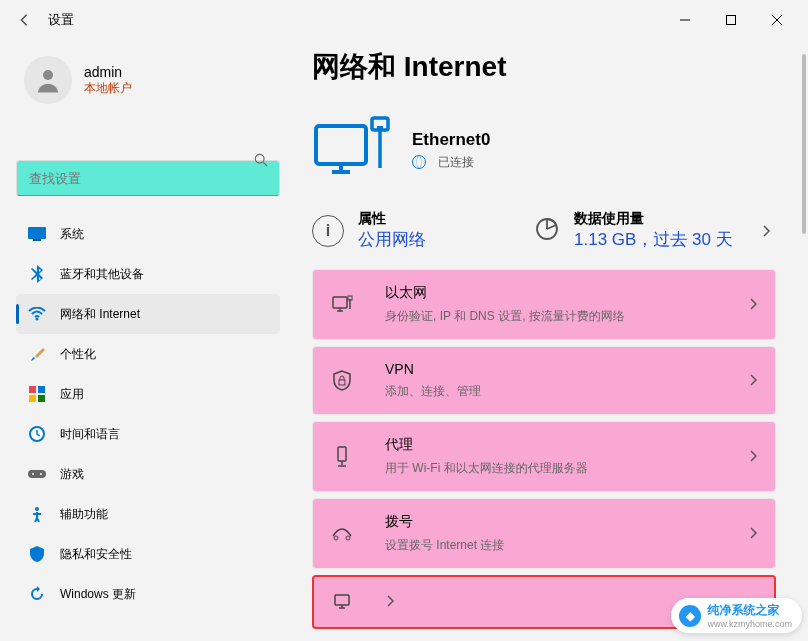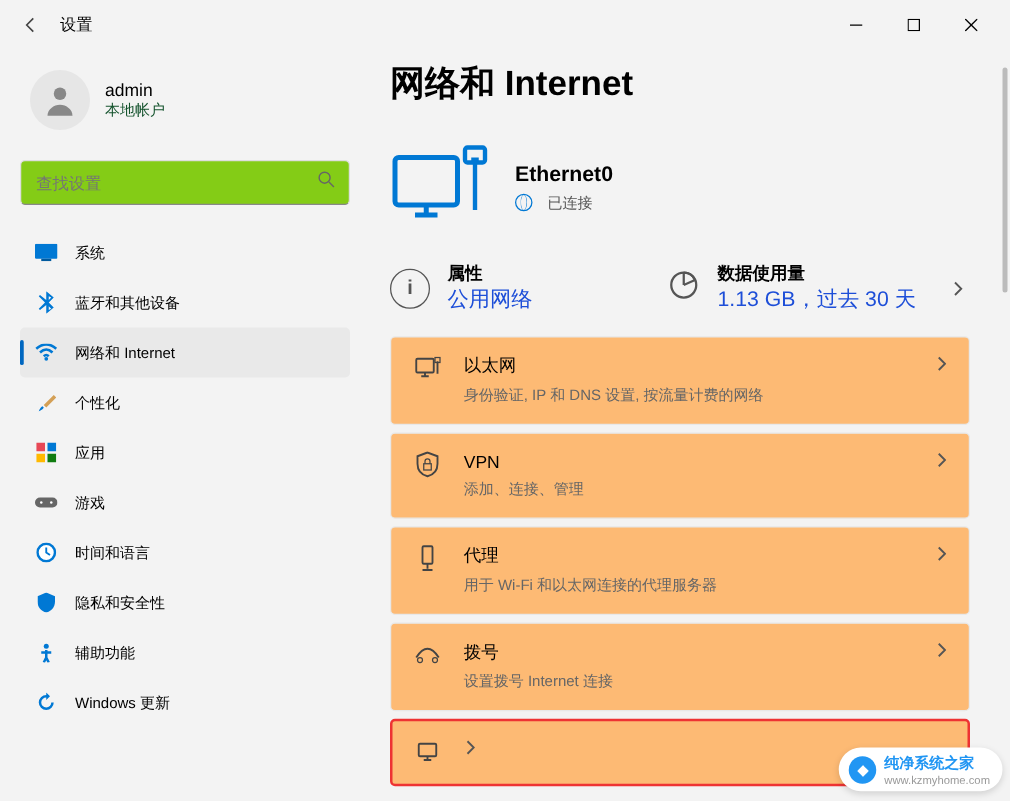--- a/index.html
+++ b/index.html
@@ -9,44 +9,44 @@
     .back-btn { width: 16px; height: 16px; display: flex; align-items: center; justify-content: center; color: #444; }
     .title { font-size: 13px; color: #000; }
     .window-controls { display: flex; }
     .window-btn { width: 46px; height: 32px; display: flex; align-items: center; justify-content: center; color: #000; }
     .main { display: flex; height: calc(100% - 40px); }
     .sidebar { width: 296px; padding: 8px 16px 0 16px; overflow-y: auto; }
     .user-block { display: flex; align-items: center; gap: 12px; padding: 8px 0 24px 8px; }
     .avatar { width: 48px; height: 48px; border-radius: 50%; background: #e6e6e6; display: flex; align-items: center; justify-content: center; }
     .avatar svg { width: 30px; height: 30px; fill: #888; }
     .user-name { font-size: 14px; color: #000; font-weight: 500; }
-    .user-sub { font-size: 12px; color: #14532d; }
+    .user-sub { font-size: 12px; color: #c2410c; }
     .search { position: relative; margin-bottom: 18px; }
-    .search input { width: 100%; height: 36px; border: 1px solid #ddd; border-bottom: 1px solid #888; border-radius: 4px; padding: 0 40px 0 12px; font-size: 13px; background: #84cc16; outline: none; }
+    .search input { width: 100%; height: 36px; border: 1px solid #ddd; border-bottom: 1px solid #888; border-radius: 4px; padding: 0 40px 0 12px; font-size: 13px; background: #5eead4; outline: none; margin-top: 32px; }
     .search-icon { position: absolute; right: 12px; top: 50%; transform: translateY(-50%); color: #666; }
     .nav { list-style: none; }
     .nav-item { display: flex; align-items: center; gap: 14px; height: 40px; padding: 0 12px; border-radius: 4px; cursor: pointer; font-size: 12px; color: #000; position: relative; }
     .nav-item.active { background: #e9e9e9; }
     .nav-item.active::before { content: ""; position: absolute; left: 0; top: 10px; bottom: 10px; width: 3px; background: #0067c0; border-radius: 2px; }
     .nav-icon { width: 18px; height: 18px; display: flex; align-items: center; justify-content: center; }
     .content { flex: 1; padding: 8px 32px 0 16px; overflow-y: auto; }
     .page-title { font-size: 28px; font-weight: 600; margin-bottom: 24px; color: #000; }
     .hero { display: flex; align-items: center; gap: 20px; margin-bottom: 20px; }
     .hero-icon { width: 80px; height: 80px; display: flex; align-items: center; justify-content: center; }
     .conn-name { font-size: 17px; font-weight: 600; }
     .conn-status { display: flex; align-items: center; gap: 12px; font-size: 12px; color: #555; margin-top: 4px; }
     .globe { width: 14px; height: 14px; border: 1.5px solid #0078d4; border-radius: 50%; position: relative; }
     .globe::after { content: ""; position: absolute; inset: 0; border: 1.5px solid #0078d4; border-top: none; border-bottom: none; border-radius: 50%; transform: scaleX(0.45); }
     .info-row { display: flex; gap: 20px; margin-bottom: 18px; align-items: center; }
     .info-cell { flex: 1; display: flex; align-items: center; gap: 14px; }
     .info-icon-circle { width: 32px; height: 32px; border: 1.5px solid #555; border-radius: 50%; display: flex; align-items: center; justify-content: center; font-size: 16px; color: #555; font-weight: 600; }
     .chev-wrap { width: 20px; display: flex; align-items: center; justify-content: center; color: #555; }
     .info-title { font-size: 14px; font-weight: 600; }
     .info-sub { font-size: 17px; color: #1d4ed8; }
-    .card { background: #fdba74; border: 1px solid #e8e8e8; border-radius: 4px; margin-bottom: 6px; padding: 14px 18px; display: flex; align-items: flex-start; gap: 18px; cursor: pointer; }
+    .card { background: #f9a8d4; border: 1px solid #e8e8e8; border-radius: 4px; margin-bottom: 6px; padding: 14px 18px; display: flex; align-items: center; gap: 32px; cursor: pointer; }
     .card-icon { width: 22px; height: 22px; display: flex; align-items: center; justify-content: center; color: #444; }
     .card-body { flex: 1; }
     .card-title { font-size: 14px; color: #000; }
     .card-sub { font-size: 12px; color: #666; margin-top: 6px; }
     .card-chev { color: #555; }
     .card.highlight { border: 2px solid #e33; }
     .watermark { position: absolute; right: 6px; bottom: 8px; display: flex; align-items: center; gap: 6px; background: #fff; border-radius: 20px; padding: 4px 10px 4px 8px; box-shadow: 0 2px 6px rgba(0,0,0,0.15); }
     .watermark .logo { width: 22px; height: 22px; background: #2196f3; border-radius: 50%; display: flex; align-items: center; justify-content: center; color: #fff; font-size: 12px; }
     .watermark .wm-title { font-size: 12px; font-weight: 600; color: #2196f3; }
     .watermark .wm-sub { font-size: 9px; color: #999; text-align: center; }
@@ -150,53 +150,53 @@
               <rect x="0" y="0" width="7" height="7" fill="#e74856"></rect>
               <rect x="9" y="0" width="7" height="7" fill="#0078d4"></rect>
               <rect x="0" y="9" width="7" height="7" fill="#ffb900"></rect>
               <rect x="9" y="9" width="7" height="7" fill="#107c10"></rect>
             </svg>
           </span>
           <span>应用</span>
         </li>
         <li class="nav-item">
           <span class="nav-icon">
+            <svg width="16" height="16" viewBox="0 0 16 16">
+              <circle cx="8" cy="8" r="7" stroke="#0078d4" stroke-width="2" fill="#fff"></circle>
+              <path d="M8 4v4l3 2" stroke="#0078d4" stroke-width="1.5" fill="none"></path>
+            </svg>
+          </span>
+          <span>时间和语言</span>
+        </li>
+        <li class="nav-item">
+          <span class="nav-icon">
             <svg width="18" height="12" viewBox="0 0 18 12">
               <rect x="0" y="2" width="18" height="8" rx="4" fill="#666"></rect>
               <circle cx="5" cy="6" r="1" fill="#fff"></circle>
               <circle cx="13" cy="6" r="1" fill="#fff"></circle>
             </svg>
           </span>
           <span>游戏</span>
         </li>
         <li class="nav-item">
           <span class="nav-icon">
             <svg width="16" height="16" viewBox="0 0 16 16">
-              <circle cx="8" cy="8" r="7" stroke="#0078d4" stroke-width="2" fill="#fff"></circle>
-              <path d="M8 4v4l3 2" stroke="#0078d4" stroke-width="1.5" fill="none"></path>
-            </svg>
-          </span>
-          <span>时间和语言</span>
+              <circle cx="8" cy="3" r="2" fill="#0078d4"></circle>
+              <path d="M4 8h8M8 6v6M6 16l2-4 2 4" stroke="#0078d4" stroke-width="2" fill="none"></path>
+            </svg>
+          </span>
+          <span>辅助功能</span>
         </li>
         <li class="nav-item">
           <span class="nav-icon">
             <svg width="14" height="16" viewBox="0 0 14 16">
               <path d="M7 0L0 3v4c0 5 3 8 7 9 4-1 7-4 7-9V3z" fill="#0078d4"></path>
             </svg>
           </span>
           <span>隐私和安全性</span>
-        </li>
-        <li class="nav-item">
-          <span class="nav-icon">
-            <svg width="16" height="16" viewBox="0 0 16 16">
-              <circle cx="8" cy="3" r="2" fill="#0078d4"></circle>
-              <path d="M4 8h8M8 6v6M6 16l2-4 2 4" stroke="#0078d4" stroke-width="2" fill="none"></path>
-            </svg>
-          </span>
-          <span>辅助功能</span>
         </li>
         <li class="nav-item">
           <span class="nav-icon">
             <svg width="16" height="16" viewBox="0 0 16 16">
               <path d="M8 2a6 6 0 1 0 6 6h-2a4 4 0 1 1-4-4v2l3-3-3-3z" fill="#0078d4"></path>
             </svg>
           </span>
           <span>Windows 更新</span>
         </li>
       </ul>

